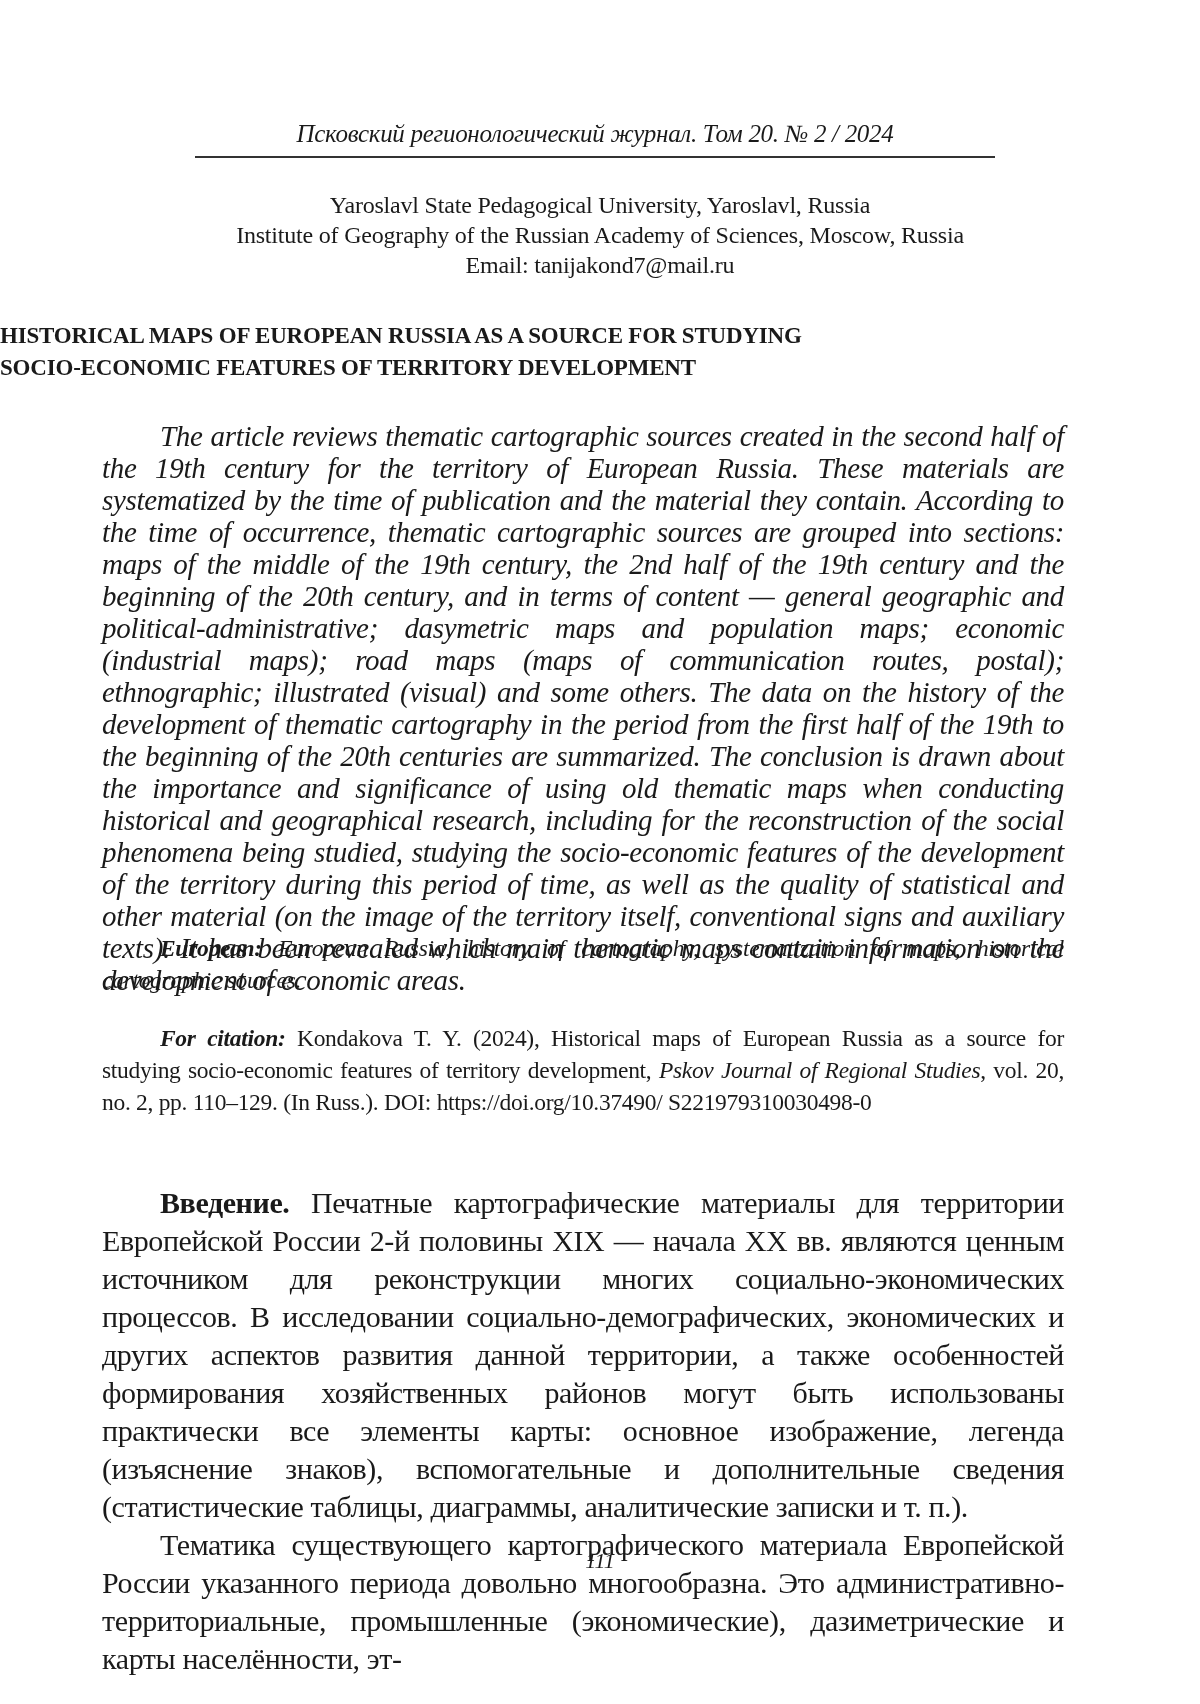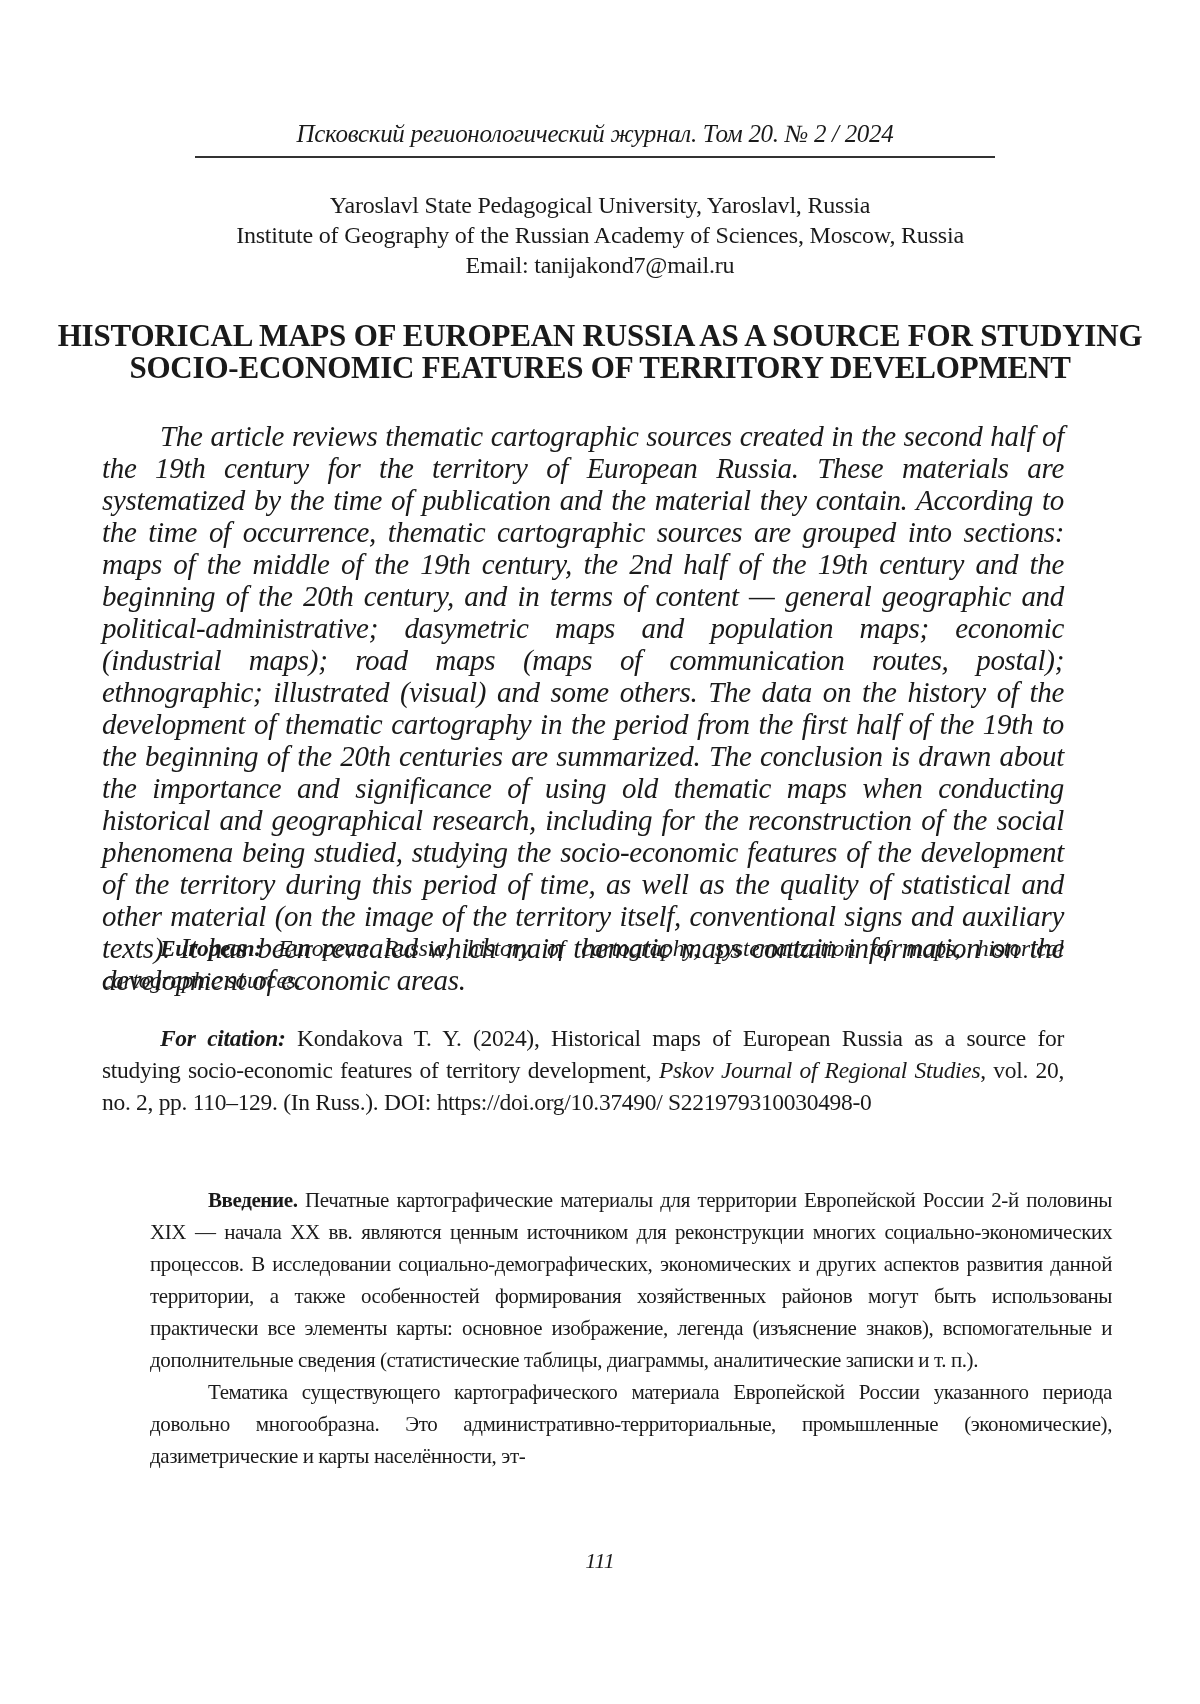--- a/index.html
+++ b/index.html
@@ -4,28 +4,28 @@
 <style>
   html, body { margin:0; padding:0; background:#ffffff; }
   body { width:1200px; height:1704px; position:relative; overflow:hidden;
          font-family:"Liberation Serif", "DejaVu Serif", serif; color:#1a1a1a; }
   .page { position:absolute; left:0; top:0; width:1200px; height:1704px; }
   .running-header { position:absolute; left:195px; top:120px; width:800px; text-align:center;
          font-style:italic; font-size:25px; letter-spacing:-0.3px; }
   .header-rule { position:absolute; left:195px; top:156px; width:800px; height:2px; background:#333; }
   .author { position:absolute; left:0; top:162px; width:1200px; text-align:center; font-weight:bold; font-size:24px; }
   .affil { position:absolute; left:0; width:1200px; text-align:center; font-size:24px; letter-spacing:-0.2px; }
-  .title { position:absolute; left:0; top:320px; width:1200px; text-align:center; font-weight:bold; font-size:31px; line-height:32px; letter-spacing:-0.2px; }
+  .title { position:absolute; left:0; top:320px; width:1200px; text-align:left; font-weight:bold; font-size:23px; line-height:32px; letter-spacing:-0.2px; }
   .abstract { position:absolute; left:102px; top:420px; width:962px; font-style:italic; font-size:29px; line-height:32px; text-align:justify; letter-spacing:-0.3px; }
   .indent { text-indent:58px; }
   .keywords { position:absolute; left:102px; top:932px; width:962px; font-style:italic; font-size:23.5px; line-height:32px; text-align:justify; letter-spacing:-0.3px; }
   .bold { font-weight:bold; }
   .citation { position:absolute; left:102px; top:1022px; width:962px; font-size:23.5px; line-height:32px; text-align:justify; letter-spacing:-0.3px; }
   .it { font-style:italic; }
-  .body-text { position:absolute; left:102px; top:1184px; width:962px; font-size:21px; line-height:32px; text-align:justify; letter-spacing:-0.4px;margin-left:48px; }
+  .body-text { position:absolute; left:102px; top:1184px; width:962px; font-size:30px; line-height:38px; text-align:justify; letter-spacing:-0.4px; }
   .body-text p { margin:0; text-indent:58px; }
   .page-number { position:absolute; left:0; top:1548px; width:1200px; text-align:center; font-size:22px;font-style:italic; }
 </style>
 </head>
 <body>
 
 <div class="page">
 
   <div class="running-header">Псковский регионологический журнал. Том 20. № 2 / 2024</div>
   <div class="header-rule"></div>

